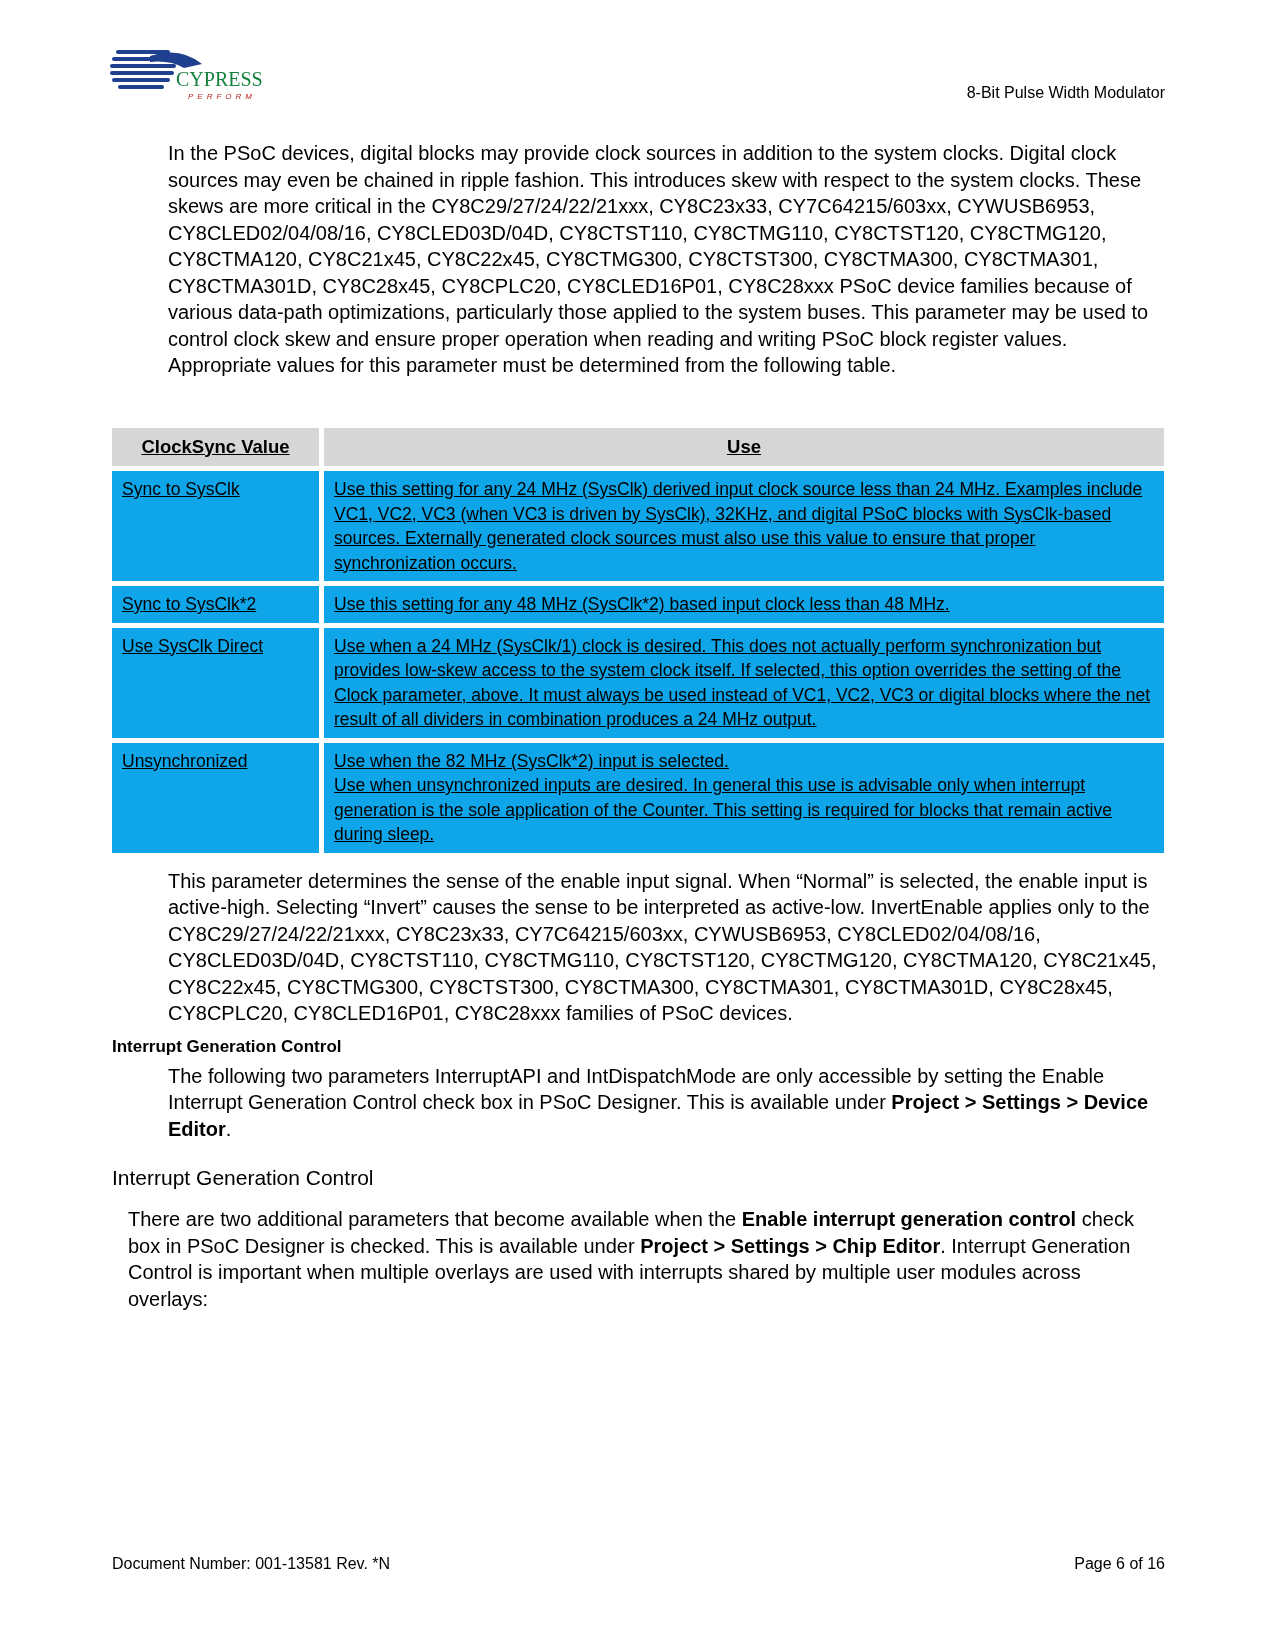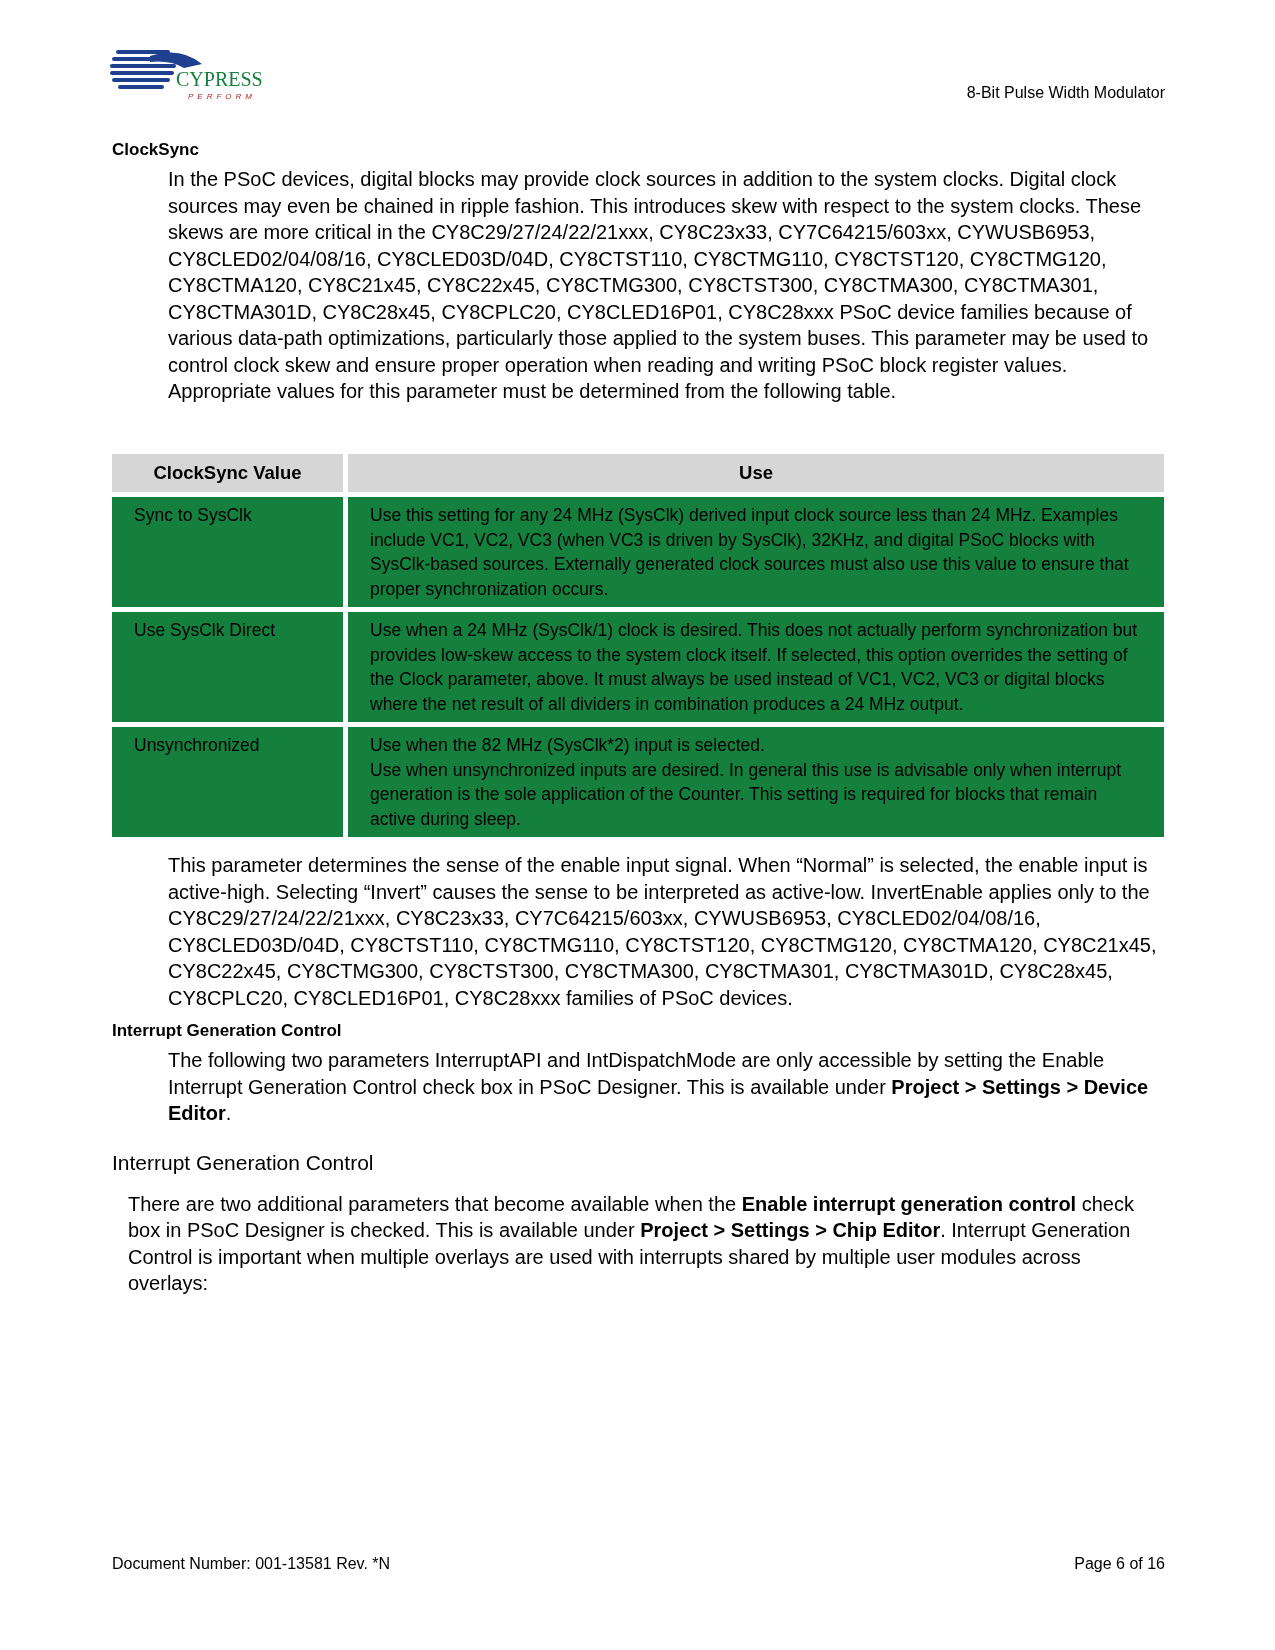--- a/index.html
+++ b/index.html
@@ -4,23 +4,23 @@
 <style>
   html, body { margin: 0; padding: 0; background: #ffffff; }
   body { width: 1275px; height: 1650px; position: relative; overflow: hidden;
          font-family: "Liberation Sans", sans-serif; color: #000; }
   .logo { position: absolute; left: 110px; top: 42px; width: 150px; height: 62px; }
   .running-title { position: absolute; right: 110px; top: 84px; font-size: 16px; }
   .content { position: absolute; left: 112px; top: 140px; width: 1052px; }
   .param-title { font-weight: bold; font-size: 17px; margin: 0 0 6px 0; }
   .param-body { margin: 0 0 0 56px; font-size: 20px; line-height: 26.5px; }
   .gap-small { height: 10px; }
-  table.cs { width: 100%; border-collapse: separate; border-spacing: 5px 5px; margin: 44px -5px 0 -5px; width: calc(100% + 10px); font-size: 17.5px; line-height: 24.5px; }
+  table.cs { width: 100%; border-collapse: separate; border-spacing: 5px 5px; margin: 44px -5px 0 -5px; width: calc(100% + 10px); font-size: 17.5px; line-height: 24.5px; text-decoration: underline; }
   table.cs th { background: #d6d6d6; font-weight: bold; font-size: 18.5px; padding: 7px 6px; text-align: center; }
-  table.cs td { background: #15803d; vertical-align: top; padding: 6px 22px; }
+  table.cs td { background: #0ea5e9; vertical-align: top; padding: 6px 10px; }
   table.cs td.val { width: 187px; }
   .heading2 { font-size: 21px; margin: 24px 0 12px 0; font-weight: normal; }
   .body-text { font-size: 20px; line-height: 26.5px; margin: 16px; }
   .footer-left { position: absolute; left: 112px; top: 1555px; font-size: 16px; }
   .footer-right { position: absolute; right: 110px; top: 1555px; font-size: 16px; }
   b { font-weight: bold; }
 </style>
 </head>
 <body>
 
@@ -36,34 +36,37 @@
     </g>
     <path d="M40 14 Q70 4 92 22 L74 26 Q60 18 40 20 Z" fill="#1f3f8f"></path>
   </svg>
   <span style="position:absolute;left:66px;top:26px;font-family:Liberation Serif, serif;font-size:20px;color:#15803d;">CYPRESS</span>
   <span style="position:absolute;left:78px;top:50px;font-size:8px;letter-spacing:4px;color:#b22;font-style:italic;">PERFORM</span>
 </div>
 
 <div class="running-title">8-Bit Pulse Width Modulator</div>
 
 <div class="content">
-  <div class="param-title">ClockSync</div>
   <p class="param-body">In the PSoC devices, digital blocks may provide clock sources in addition to the system clocks. Digital clock sources may even be chained in ripple fashion. This introduces skew with respect to the system clocks. These skews are more critical in the CY8C29/27/24/22/21xxx, CY8C23x33, CY7C64215/603xx, CYWUSB6953, CY8CLED02/04/08/16, CY8CLED03D/04D, CY8CTST110, CY8CTMG110, CY8CTST120, CY8CTMG120, CY8CTMA120, CY8C21x45, CY8C22x45, CY8CTMG300, CY8CTST300, CY8CTMA300, CY8CTMA301, CY8CTMA301D, CY8C28x45, CY8CPLC20, CY8CLED16P01, CY8C28xxx PSoC device families because of various data-path optimizations, particularly those applied to the system buses. This parameter may be used to control clock skew and ensure proper operation when reading and writing PSoC block register values. Appropriate values for this parameter must be determined from the following table.</p>
 
   <table class="cs">
     <thead>
       <tr>
         <th>ClockSync Value</th>
         <th>Use</th>
       </tr>
     </thead>
     <tbody>
       <tr>
         <td class="val">Sync to SysClk</td>
         <td>Use this setting for any 24 MHz (SysClk) derived input clock source less than 24 MHz. Examples include VC1, VC2, VC3 (when VC3 is driven by SysClk), 32KHz, and digital PSoC blocks with SysClk-based sources. Externally generated clock sources must also use this value to ensure that proper synchronization occurs.</td>
+      </tr>
+      <tr>
+        <td class="val">Sync to SysClk*2</td>
+        <td>Use this setting for any 48 MHz (SysClk*2) based input clock less than 48 MHz.</td>
       </tr>
       <tr>
         <td class="val">Use SysClk Direct</td>
         <td>Use when a 24 MHz (SysClk/1) clock is desired. This does not actually perform synchronization but provides low-skew access to the system clock itself. If selected, this option overrides the setting of the Clock parameter, above. It must always be used instead of VC1, VC2, VC3 or digital blocks where the net result of all dividers in combination produces a 24 MHz output.</td>
       </tr>
       <tr>
         <td class="val">Unsynchronized</td>
         <td>
           <div>Use when the 82 MHz (SysClk*2) input is selected.</div>
           <div>Use when unsynchronized inputs are desired. In general this use is advisable only when interrupt generation is the sole application of the Counter. This setting is required for blocks that remain active during sleep.</div>

